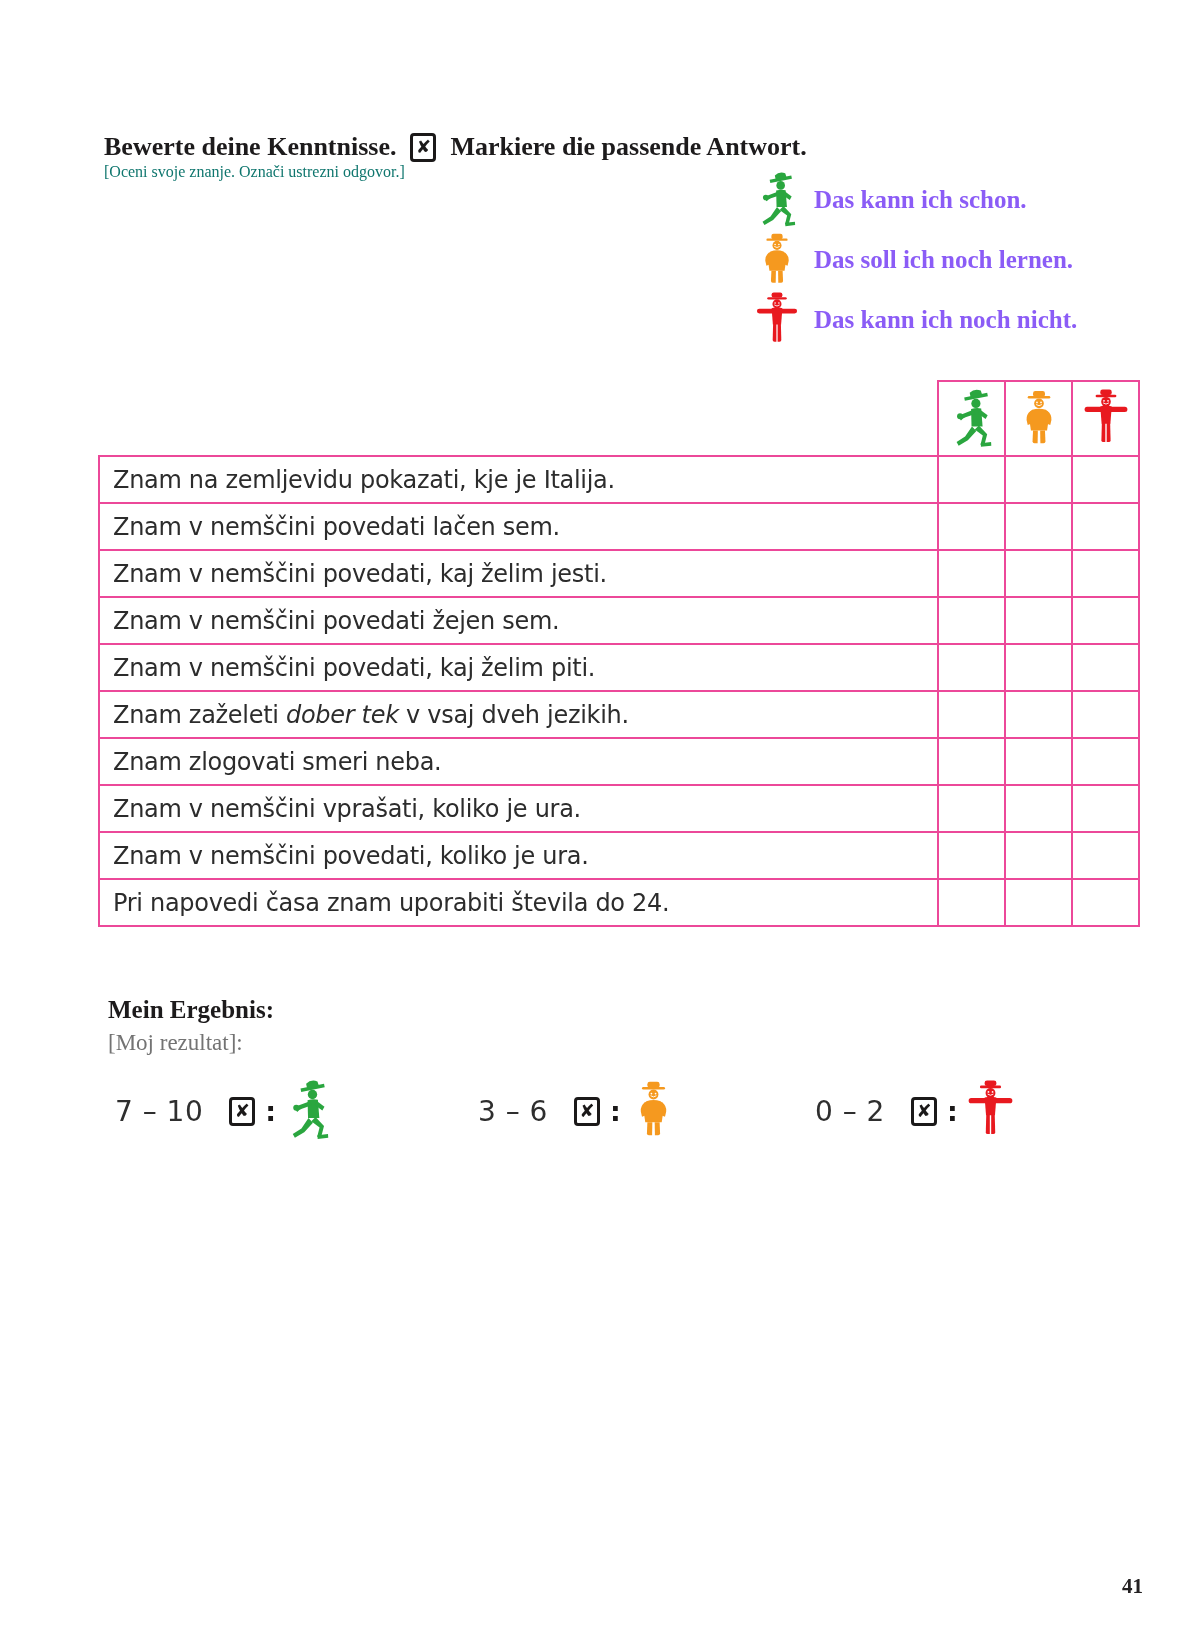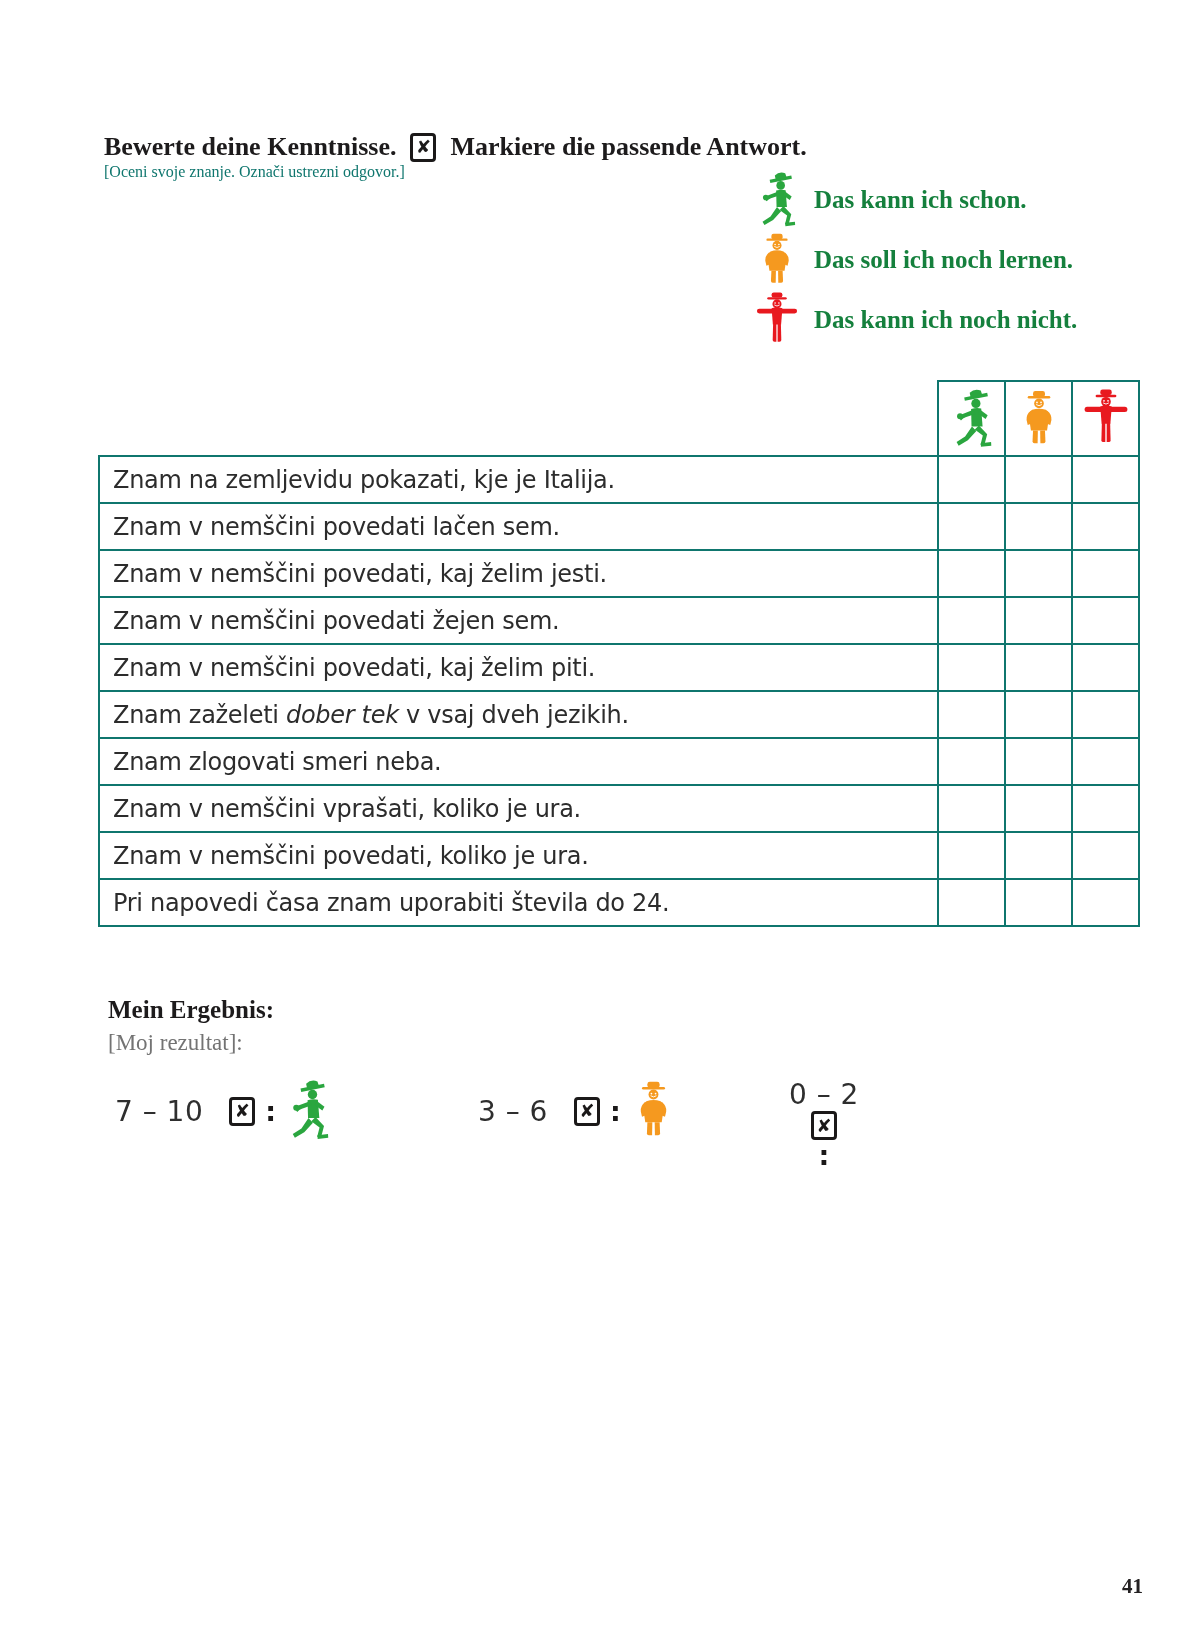--- a/index.html
+++ b/index.html
@@ -43,34 +43,34 @@
     font-size: 16px; color: #0f766e;
   }
 
   
   #legend { left: 750px; top: 170px; }
   .legend-row {
     display: flex; align-items: center; height: 60px; gap: 10px;
   }
   .legend-iconbox { width: 54px; display: flex; justify-content: center; flex: 0 0 auto; }
   .legend-label {
-    font-size: 25px; font-weight: bold; color: #15803d; white-space: nowrap;
+    font-size: 25px; font-weight: bold; color: #8b5cf6; white-space: nowrap;
   }
   .fig { display: block; }
   .f-legend { width: 44px; height: 57px; }
   .f-hdr    { width: 46px; height: 61px; margin: 5px auto 3px; }
   .f-score  { width: 47px; height: 64px; }
 
   
   #qtable {
     left: 98px; top: 380px;
     border-collapse: collapse; table-layout: fixed; width: 1040px;
     font-family: "DejaVu Sans", sans-serif;
   }
-  #qtable td { border: 2px solid #0f766e; padding: 0; }
+  #qtable td { border: 2px solid #ec4899; padding: 0; }
   #qtable td.spacer { border: none; background: transparent; }
   #qtable tr.hdr { height: 75px; }
   #qtable tr.body-row { height: 47px; }
   #qtable td.stmt {
     font-size: 24px; letter-spacing: -0.3px; color: #2c2c2c;
     padding-left: 13px; vertical-align: middle; white-space: nowrap; overflow: hidden;
   }
   #qtable td.stmt .it { font-style: italic; }
   #qtable td.icon-cell { vertical-align: middle; }
 
@@ -83,21 +83,21 @@
     font-family: "DejaVu Sans", sans-serif; font-size: 28px; color: #2e2e2e;
     white-space: nowrap;
   }
   .score-group .range { letter-spacing: 0.5px; }
   .score-group .gap1 { width: 26px; }
   .score-group .gap2 { width: 10px; }
   .score-group .gap3 { width: 9px; }
   .score-group .colon { font-weight: bold; color: #1b1919; font-size: 27px; }
   #score-1 { left: 115px; }
   #score-2 { left: 478px; }
-  #score-3 { left: 789px; flex-direction: column; }
+  #score-3 { left: 815px; }
 
   #page-number { left: 1122px; top: 1574px; font-size: 21px; color: #242122; font-weight: bold; }
 </style>
 </head>
 <body>
 
 <svg width="0" height="0" style="position:absolute" aria-hidden="true">
   <defs>
     <symbol id="fig-walk" viewBox="0 0 100 132">
       <path d="M33 18 L83 8 L84.5 15.5 L34.5 25.5 Z"></path>

